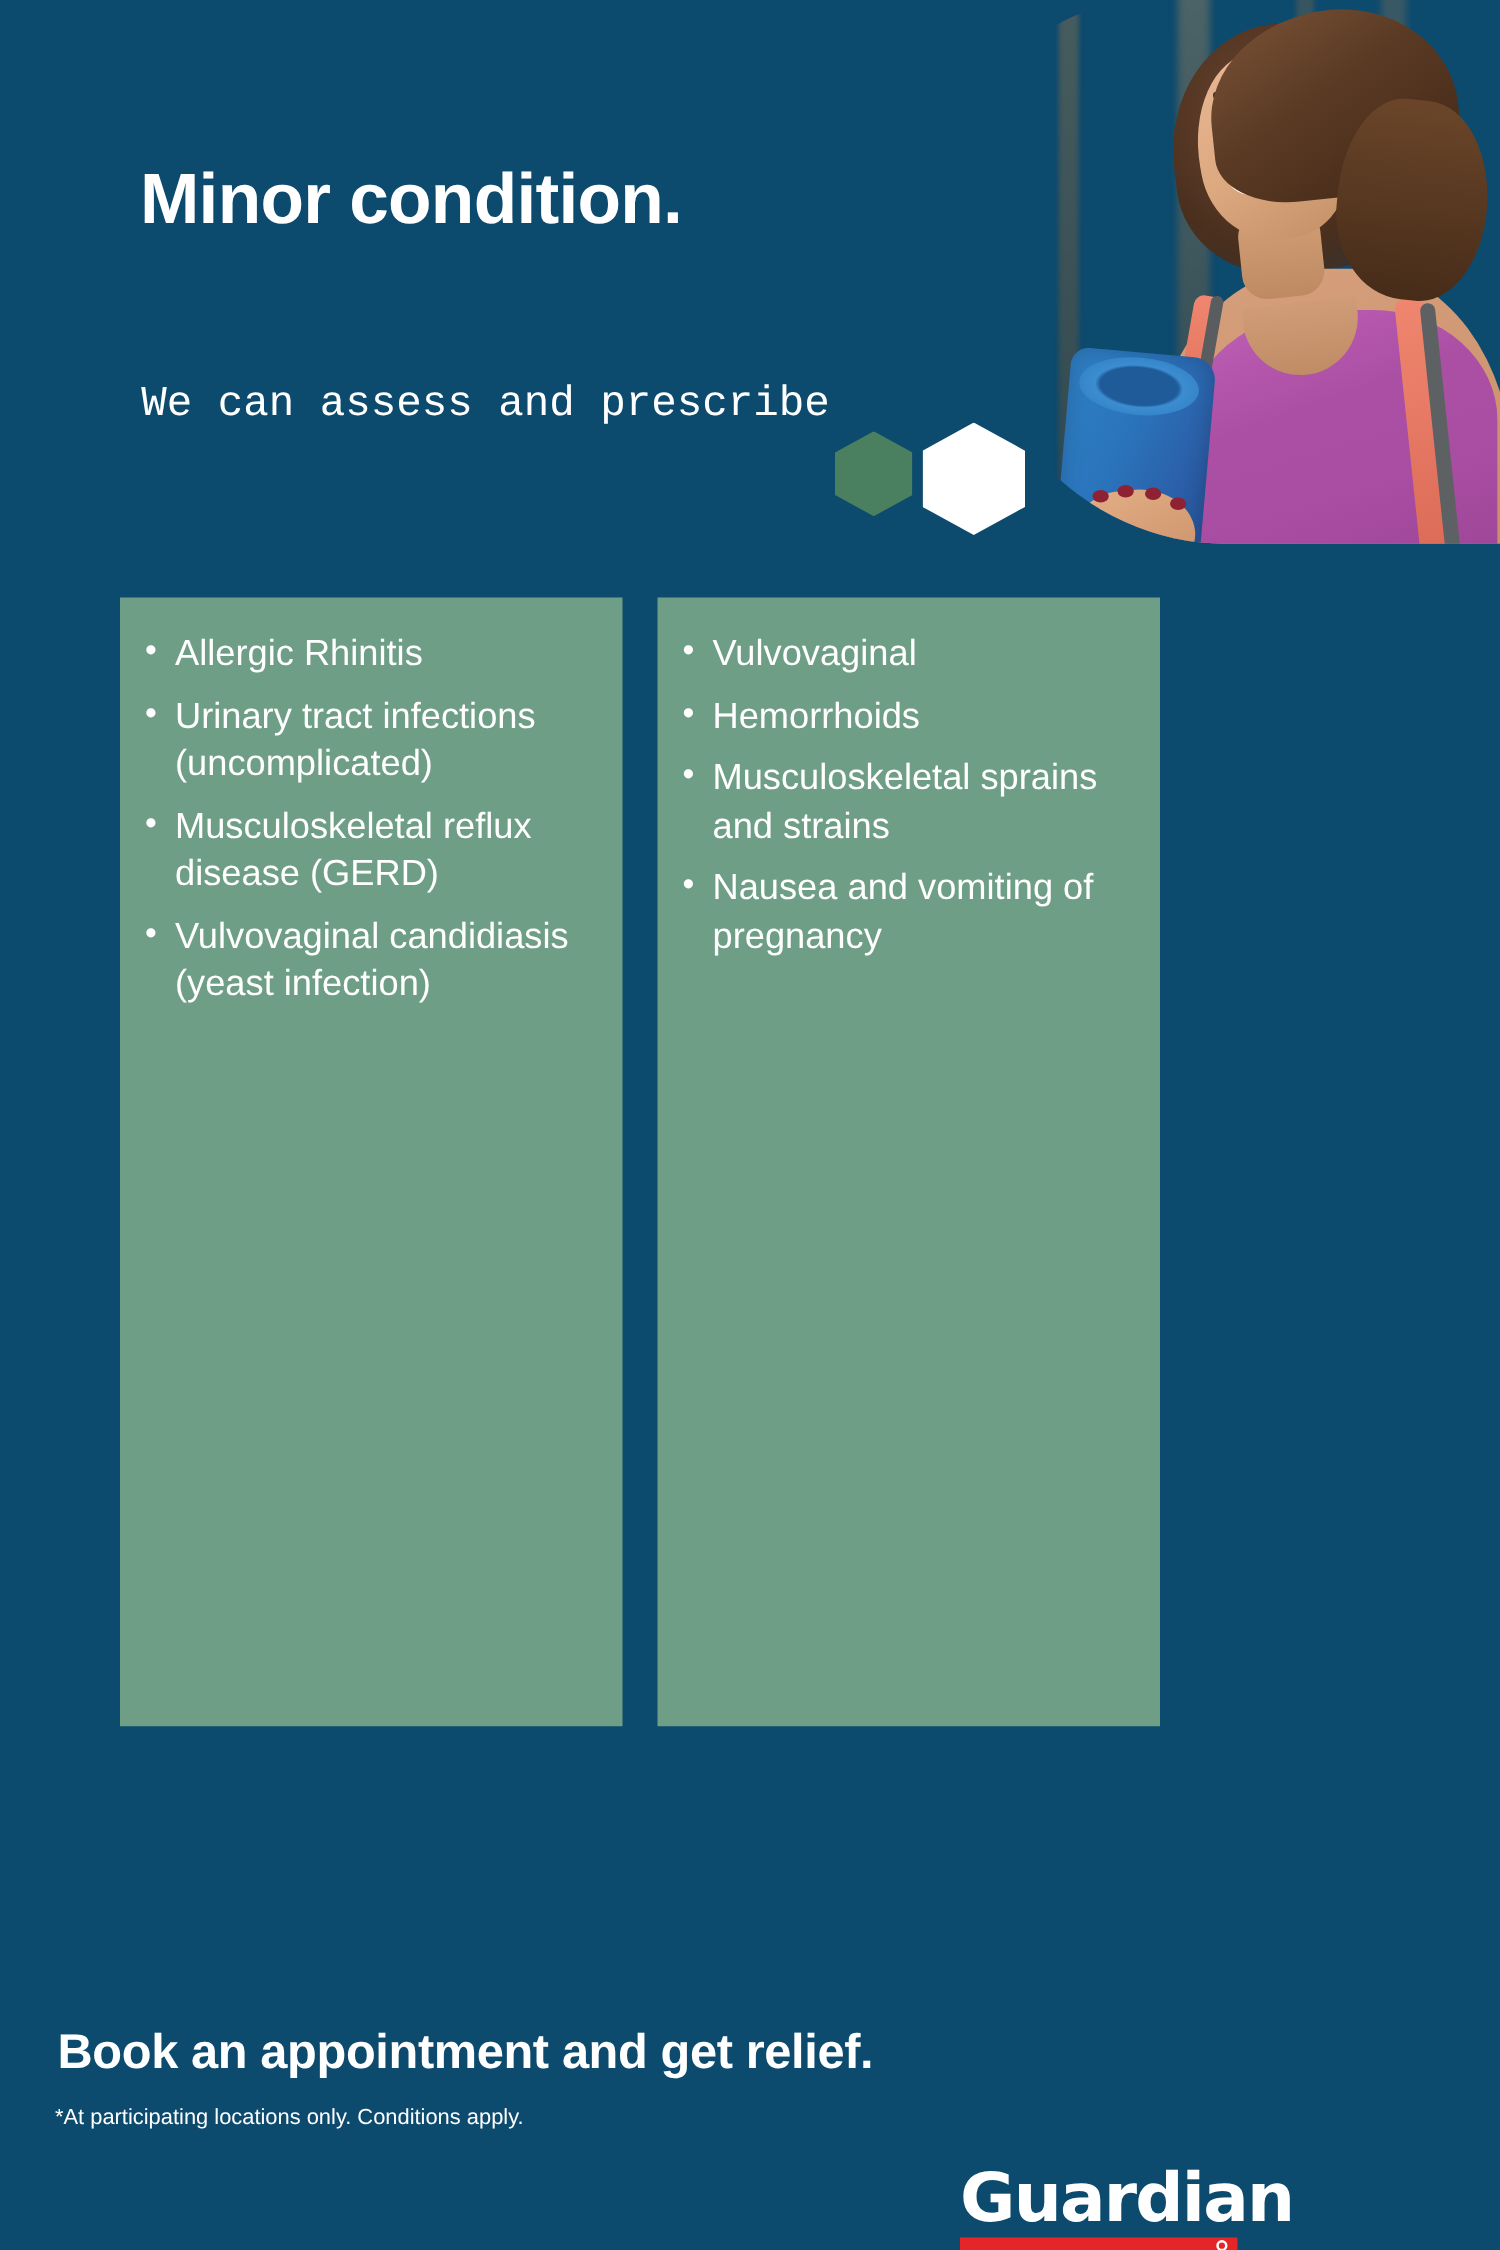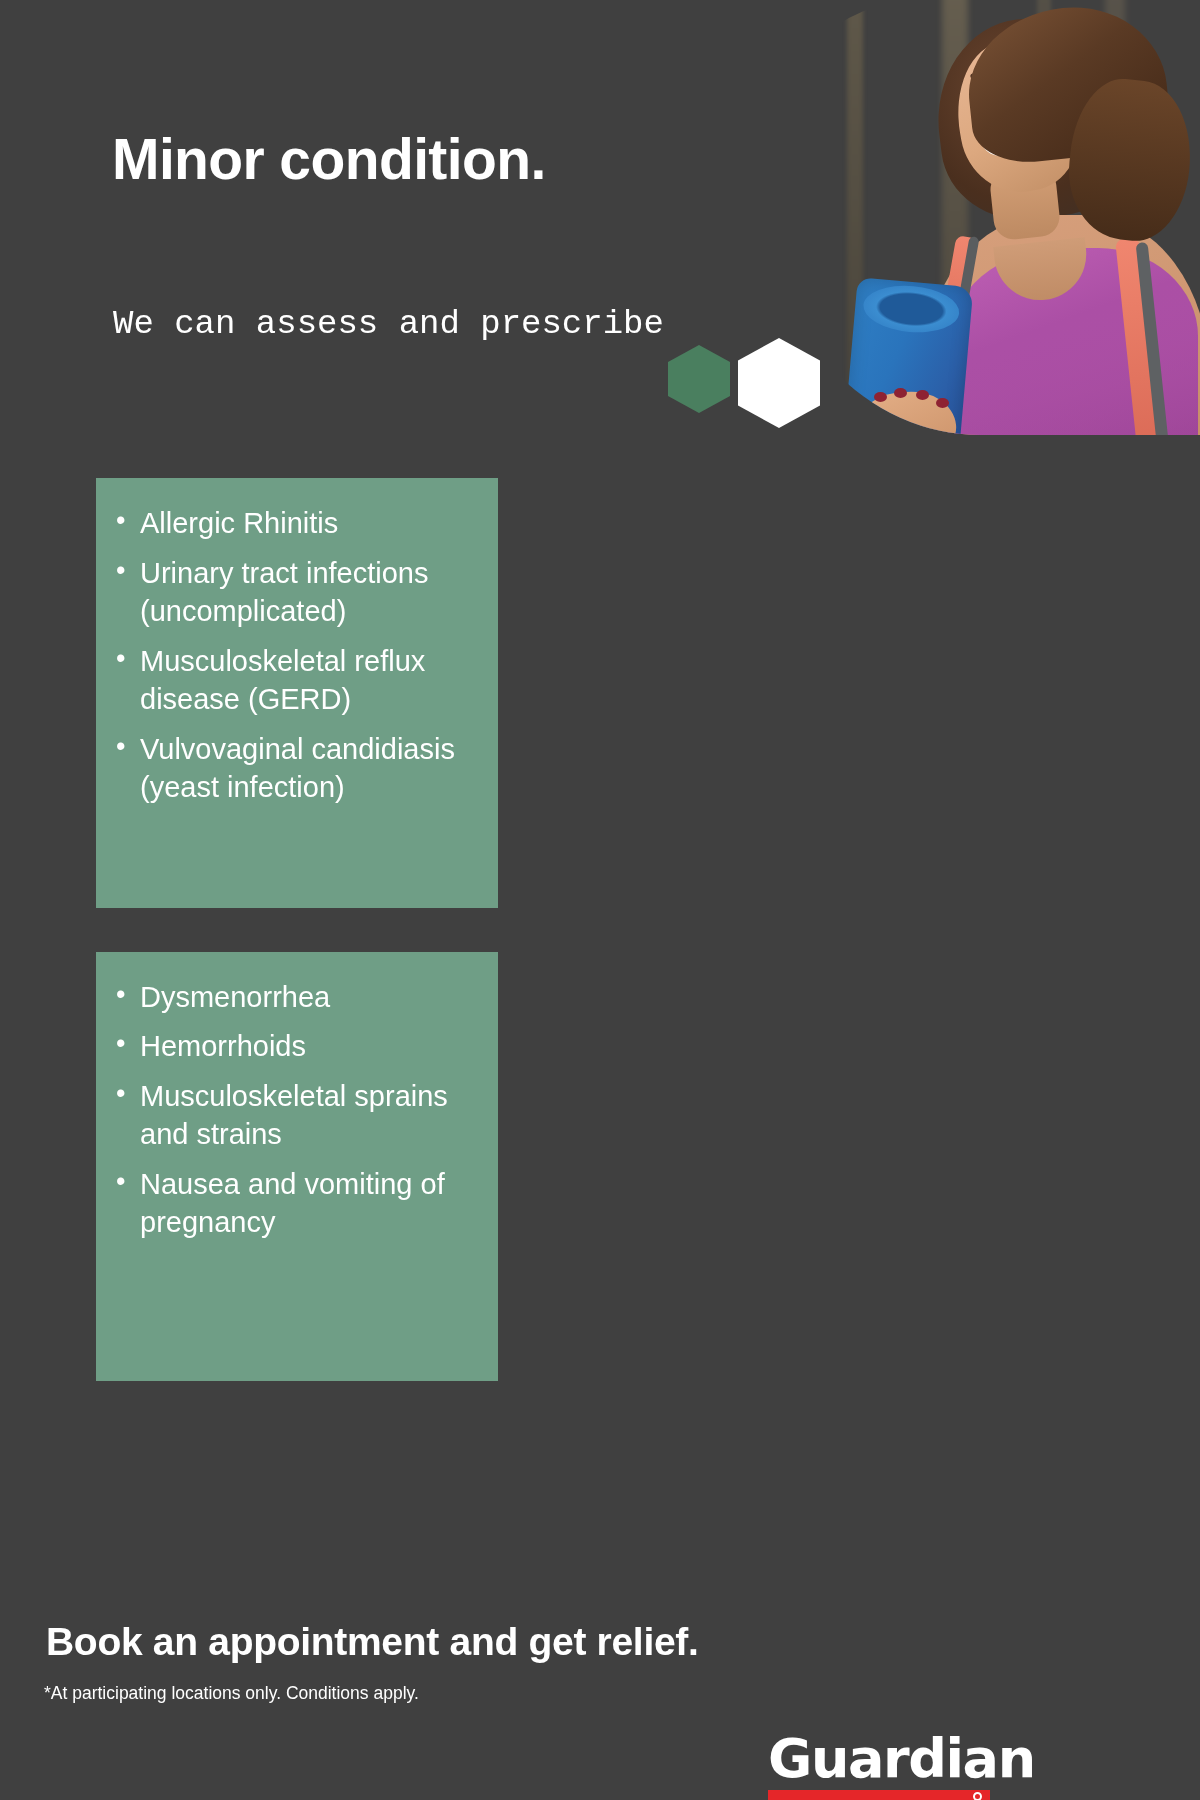--- a/index.html
+++ b/index.html
@@ -7,21 +7,21 @@
   body {
     font-family:"Liberation Sans", sans-serif;
     background:#056638;
     position:relative;
     overflow:hidden;
   }
 
   
   .poster {
     position:absolute; inset:0;
-    background:#404040;
+    background:#0c4a6e;
     overflow:hidden;
   }
 
   
   .hero-photo {
     position:absolute;
     top:0; right:0;
     width:430px; height:435px;
     overflow:hidden;
     border-bottom-left-radius:210px 230px;
@@ -144,21 +144,21 @@
     font-size:57px; line-height:1.12;
     font-weight:700; letter-spacing:-.6px;
   }
   .subhead {
     position:absolute; left:113px; top:303px; width:560px;
     color:#fff;
     font-size:34px; line-height:1.27; font-weight:400;font-family:Liberation Mono, monospace;
   }
 
   
-  .panels { position:absolute; left:96px; top:478px; width:848px; height:903px; display:flex; gap:44px;flex-direction:column; }
+  .panels { position:absolute; left:96px; top:478px; width:848px; height:903px; display:flex; gap:28px; }
   .panel {
     background:#6f9e86;
     width:402px; height:903px;
     padding:26px 18px 0 18px;
   }
   .panel ul { list-style:none; }
   .panel li {
     position:relative;
     color:#ffffff;
     font-size:29px; line-height:1.33;
@@ -256,21 +256,21 @@
       <ul>
         <li>Allergic Rhinitis</li>
         <li>Urinary tract infections (uncomplicated)</li>
         <li>Musculoskeletal reflux disease (GERD)</li>
         <li>Vulvovaginal candidiasis (yeast infection)</li>
       </ul>
     </div>
 
     <div class="panel">
       <ul>
-        <li>Dysmenorrhea</li>
+        <li>Vulvovaginal</li>
         <li>Hemorrhoids</li>
         <li>Musculoskeletal sprains and strains</li>
         <li>Nausea and vomiting of pregnancy</li>
       </ul>
     </div>
 
   </div>
 
   <div class="cta">Book an appointment and get relief.</div>
 

